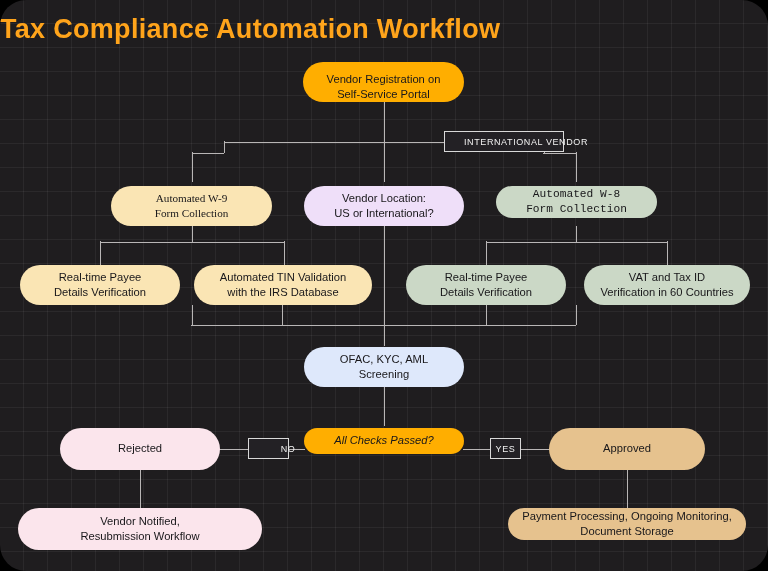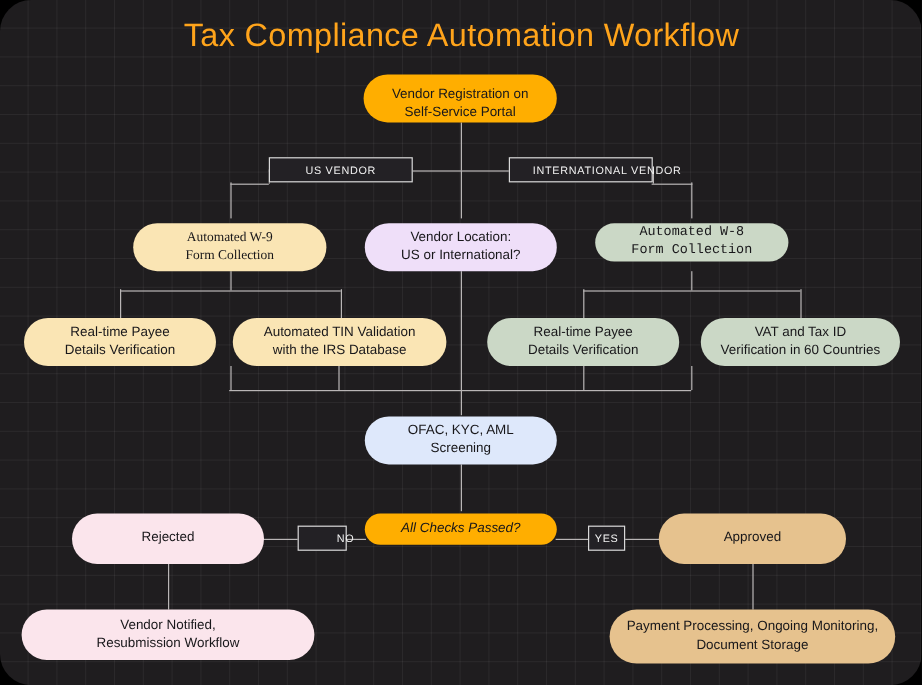--- a/index.html
+++ b/index.html
@@ -19,23 +19,23 @@
     background-position: -1px -1px;
     border-radius: 26px;
     overflow: hidden;
     font-family: "Liberation Sans", sans-serif;
   }
   #title {
     position: absolute;
     left: 0;
     top: 14px;
     width: 616px;
-    text-align: right;
+    text-align: left;
     font-size: 27px;
-    font-weight: 400;
+    font-weight: 700;
     letter-spacing: 0.3px;
     color: #FFA41B;
     white-space: nowrap;
   }
   .node {
     position: absolute;
     box-sizing: border-box;
     display: flex;
     align-items: center;
     justify-content: center;
@@ -118,25 +118,22 @@
   <div class="ln lnh" style="left:520px; top:448.5px; width:30px;"></div>
 
   <div class="ln lnv" style="left:139.5px; top:470px; height:38px;"></div>
   <div class="ln lnv" style="left:626.5px; top:470px; height:38px;"></div>
 
   <div class="node" style="left:303px; top:62px; width:161px; height:40px; background:#FFAE00;align-items:flex-end;">
     <span>Vendor Registration on
 Self-Service Portal</span>
   </div>
 
-  <div class="edge-label" style="left:224px; top:131px; width:120px; height:21px;">
-    <span>US VENDOR</span>
-  </div>
-
-  <div class="edge-label" style="left:424px; top:131px; width:120px; height:21px;padding-left:44px;">
+
+  <div class="edge-label" style="left:444px; top:131px; width:120px; height:21px;padding-left:44px;">
     <span>INTERNATIONAL VENDOR</span>
   </div>
 
   <div class="node" style="left:111px; top:186px; width:161px; height:40px; background:#FAE5B4;font-family:Liberation Serif, serif;">
     <span>Automated W-9
 Form Collection</span>
   </div>
 
   <div class="node" style="left:304px; top:186px; width:160px; height:40px; background:#EFDFF9;">
     <span>Vendor Location:
@@ -191,18 +188,18 @@
 
   <div class="node" style="left:549px; top:428px; width:156px; height:42px; background:#E6C28E;">
     <span>Approved</span>
   </div>
 
   <div class="node" style="left:18px; top:508px; width:244px; height:42px; background:#FBE5EC;">
     <span>Vendor Notified,
 Resubmission Workflow</span>
   </div>
 
-  <div class="node" style="left:508px; top:508px; width:238px; height:45px; background:#E6C28E;">
+  <div class="node" style="left:508px; top:508px; width:238px; height:32px; background:#E6C28E;">
     <span>Payment Processing, Ongoing Monitoring,
 Document Storage</span>
   </div>
 
 </div>
 
 </body></html>

